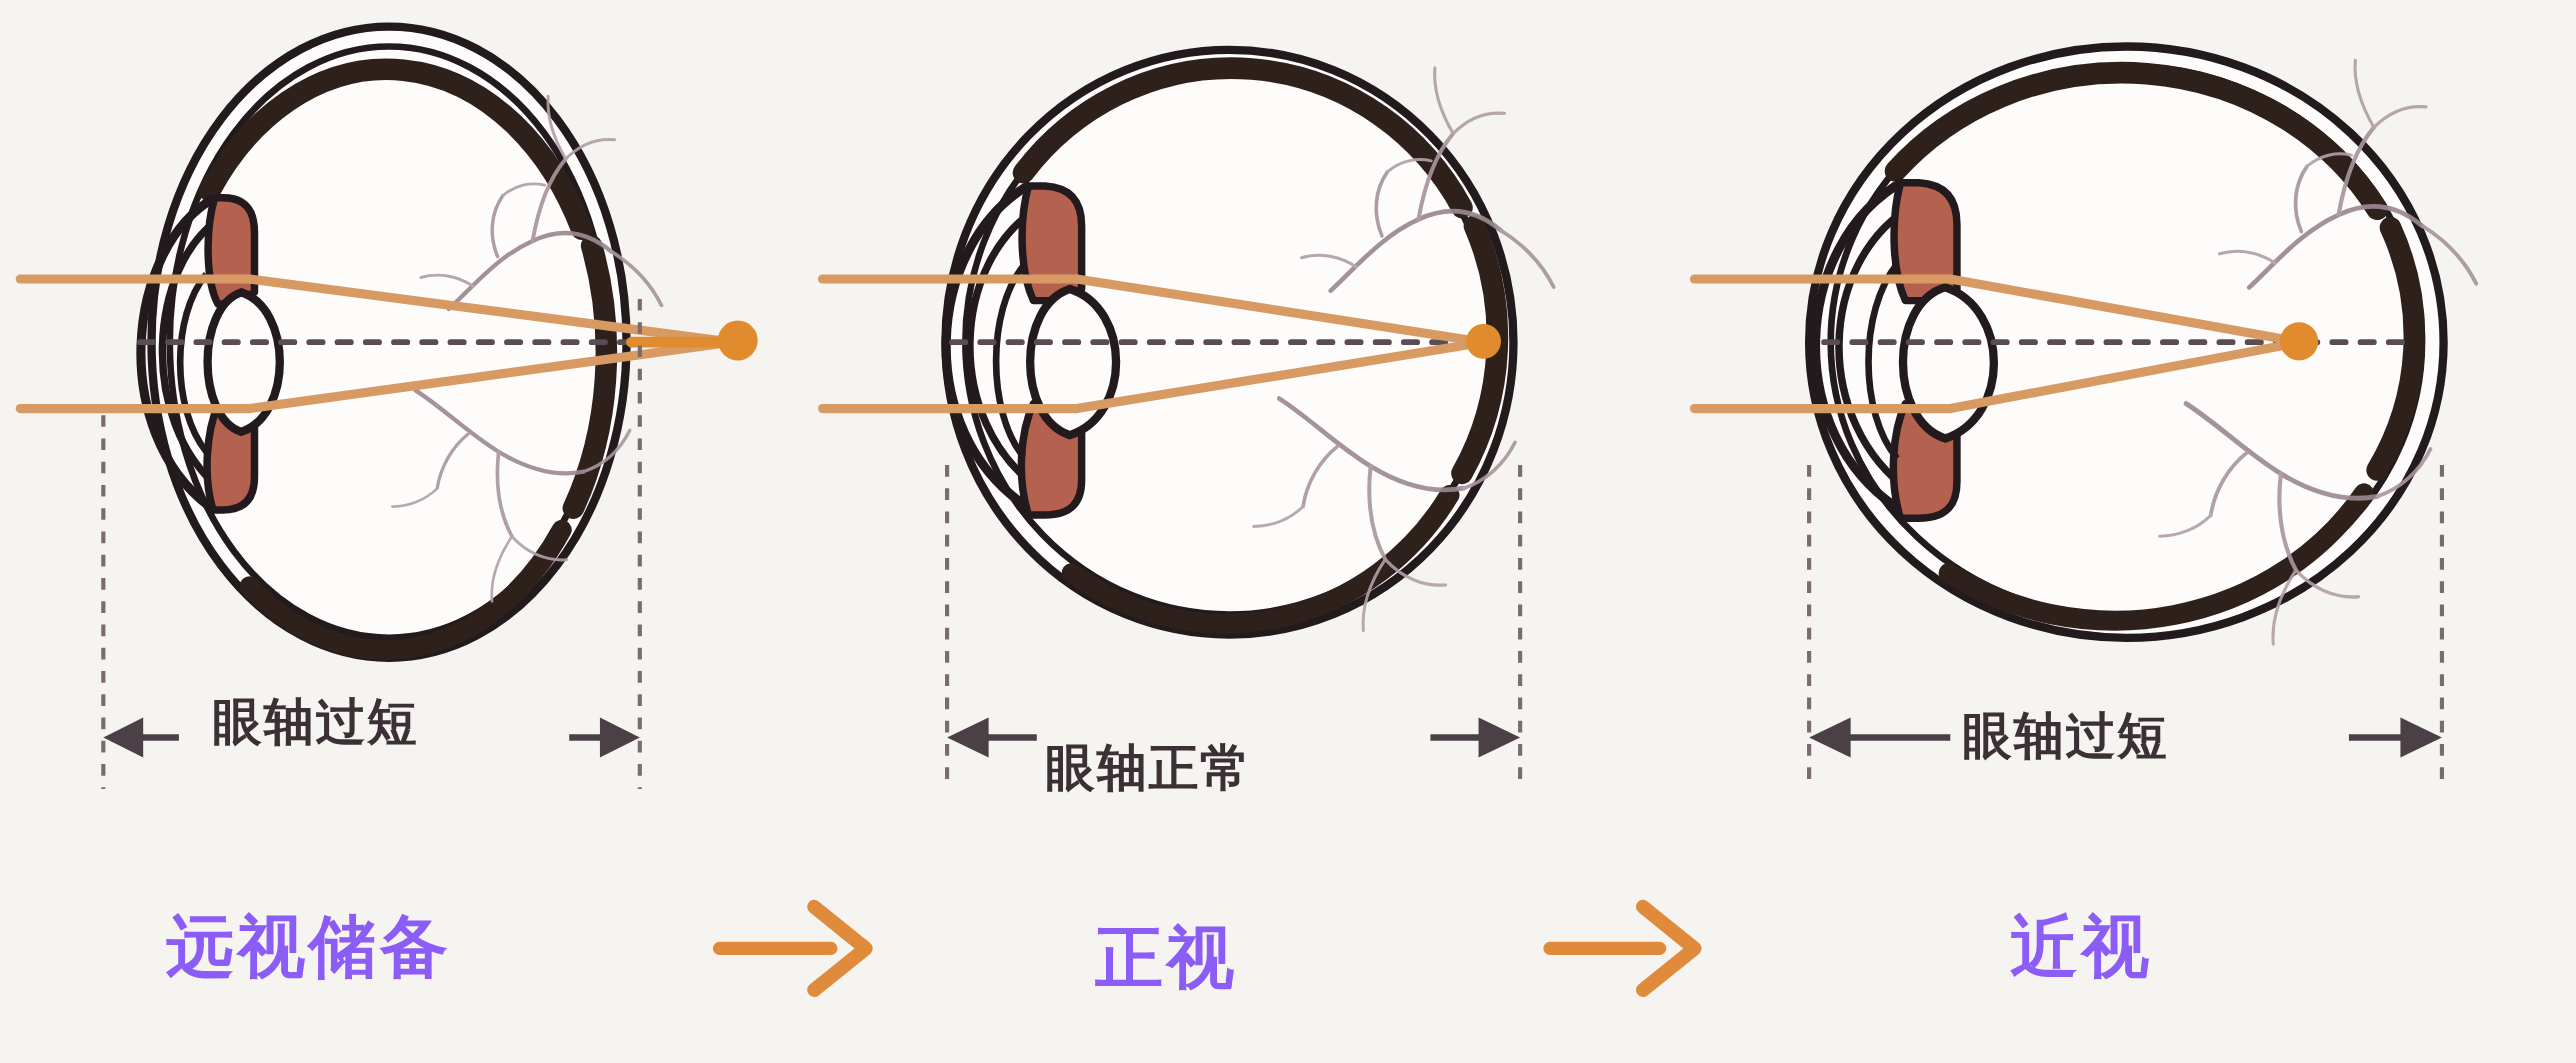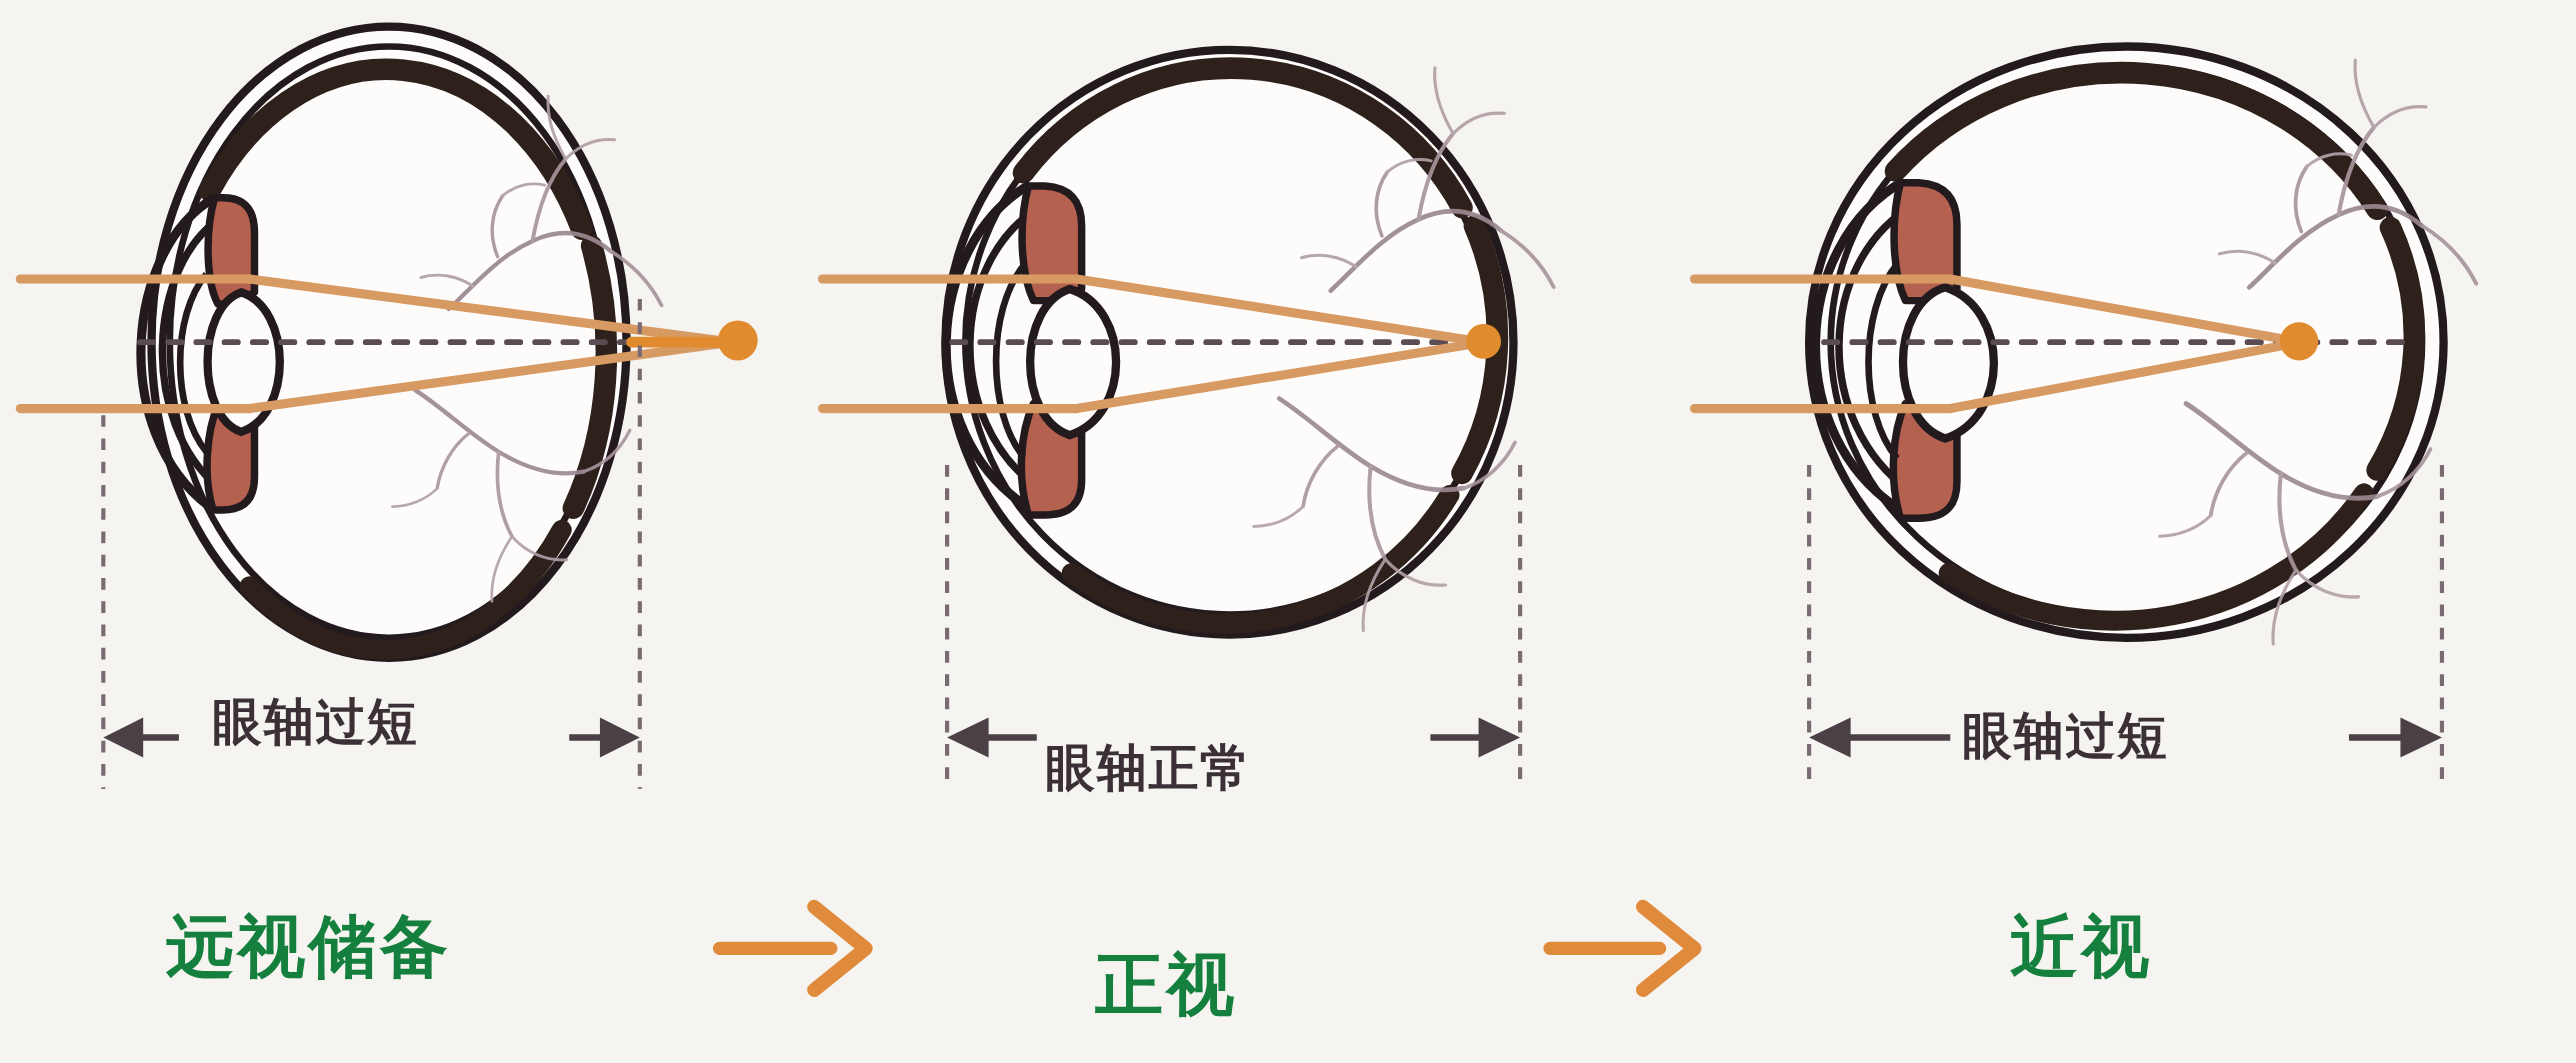--- a/index.html
+++ b/index.html
@@ -35,21 +35,21 @@
     color: #3a3036;
     letter-spacing: 1.7px;
     white-space: nowrap;
     line-height: 1;
   }
 
   .stage-label {
     position: absolute;
     font-size: 68px;
     font-weight: 700;
-    color: #15803d;
+    color: #8b5cf6;
     letter-spacing: 3.3px;
     white-space: nowrap;
     line-height: 1;
   }
 </style>
 </head>
 <body>
 
 <div id="stage">
 
@@ -226,18 +226,18 @@
   </svg>
 
   <div class="axis-label" style="left:189px; top:697px;margin-left:23px;">眼轴过短</div>
 
   <div class="axis-label" style="left:1045px; top:711px;margin-top:32px;">眼轴正常</div>
 
   <div class="axis-label" style="left:1962px; top:711px;">眼轴过短</div>
 
   <div class="stage-label" style="left:166px; top:912px;">远视储备</div>
 
-  <div class="stage-label" style="left:1095px; top:950px;">正视</div>
+  <div class="stage-label" style="left:1095px; top:923px;">正视</div>
 
   <div class="stage-label" style="left:2010px; top:912px;text-align:center;">近视</div>
 
 </div>
 
 
 </body></html>

